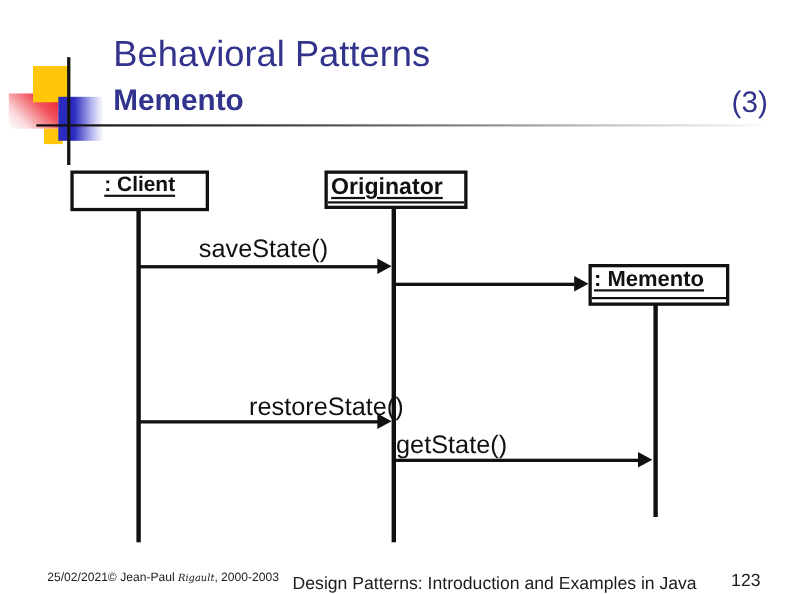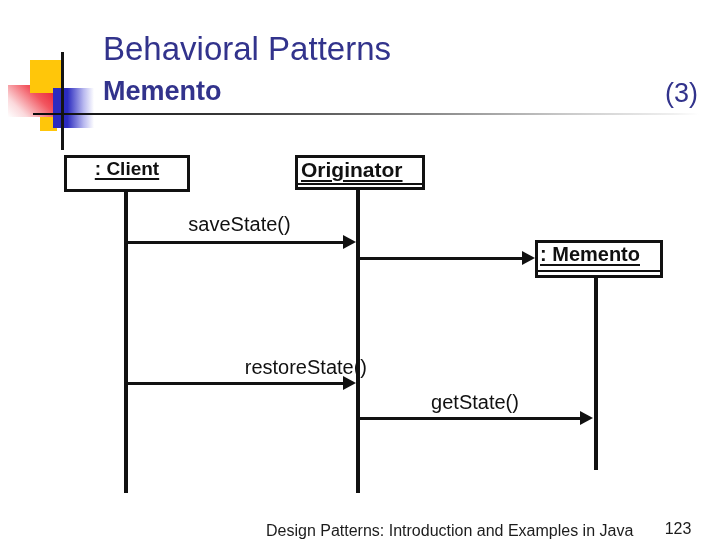--- a/index.html
+++ b/index.html
@@ -59,30 +59,30 @@
   .lifeline{width:4px;background:var(--ink,#111);}
   .ll-client{left:124px;top:191px;height:302px;}
   .ll-originator{left:356px;top:188px;height:305px;}
   .ll-memento{left:594px;top:277px;height:193px;}
 
   
   .arrow{height:14px;}
   .arrow .shaft{position:absolute;left:0;right:11px;top:5.5px;height:3px;background:var(--ink,#111);}
   .arrow .head{position:absolute;right:0;top:0;width:0;height:0;
     border-left:13px solid var(--ink,#111);border-top:7px solid transparent;border-bottom:7px solid transparent;}
-  .msg-label{font-size:20px;color:var(--ink,#111);white-space:nowrap;}
+  .msg-label{font-size:23px;color:var(--ink,#111);white-space:nowrap;}
 
   .arr-save{left:127px;top:235px;width:229px;}
   .lbl-save{left:127px;top:213px;width:225px;text-align:center;}
   .arr-create{left:358px;top:251px;width:177px;}
   .lbl-create{left:380px;top:232px;width:160px;text-align:center;}
   .arr-restore{left:127px;top:376px;width:229px;}
   .lbl-restore{left:125px;top:356px;width:218px;text-align:right;padding-left:24px;}
   .arr-get{left:358px;top:411px;width:235px;}
-  .lbl-get{left:360px;top:391px;width:230px;text-align:center;}
+  .lbl-get{left:360px;top:391px;width:230px;text-align:left;}
 
   
   .footer-left{left:43px;top:519px;font-size:11px;color:#1c1c1c;white-space:nowrap;}
   .footer-left .script-name{font-family:"DejaVu Serif",serif;font-style:italic;font-size:9px;}
   .footer-center{left:266px;top:522px;font-size:16px;color:#1c1c1c;white-space:nowrap;}
   .footer-page{left:660px;top:520px;width:36px;text-align:center;font-size:16px;color:#1c1c1c;}
 </style>
 </head>
 <body>
 
@@ -133,16 +133,19 @@
     <span class="shaft"></span>
     <span class="head"></span>
   </div>
 
   <div class="abs msg-label lbl-get">getState()</div>
   <div class="abs arrow arr-get">
     <span class="shaft"></span>
     <span class="head"></span>
   </div>
 
+  <div class="abs footer-left">
+    <span>25/02/2021</span><span>© Jean-Paul </span><span class="script-name">Rigault</span><span>, 2000-2003</span>
+  </div>
   <div class="abs footer-center">Design Patterns: Introduction and Examples in Java</div>
   <div class="abs footer-page">123</div>
 
 </div>
 
 </body></html>

